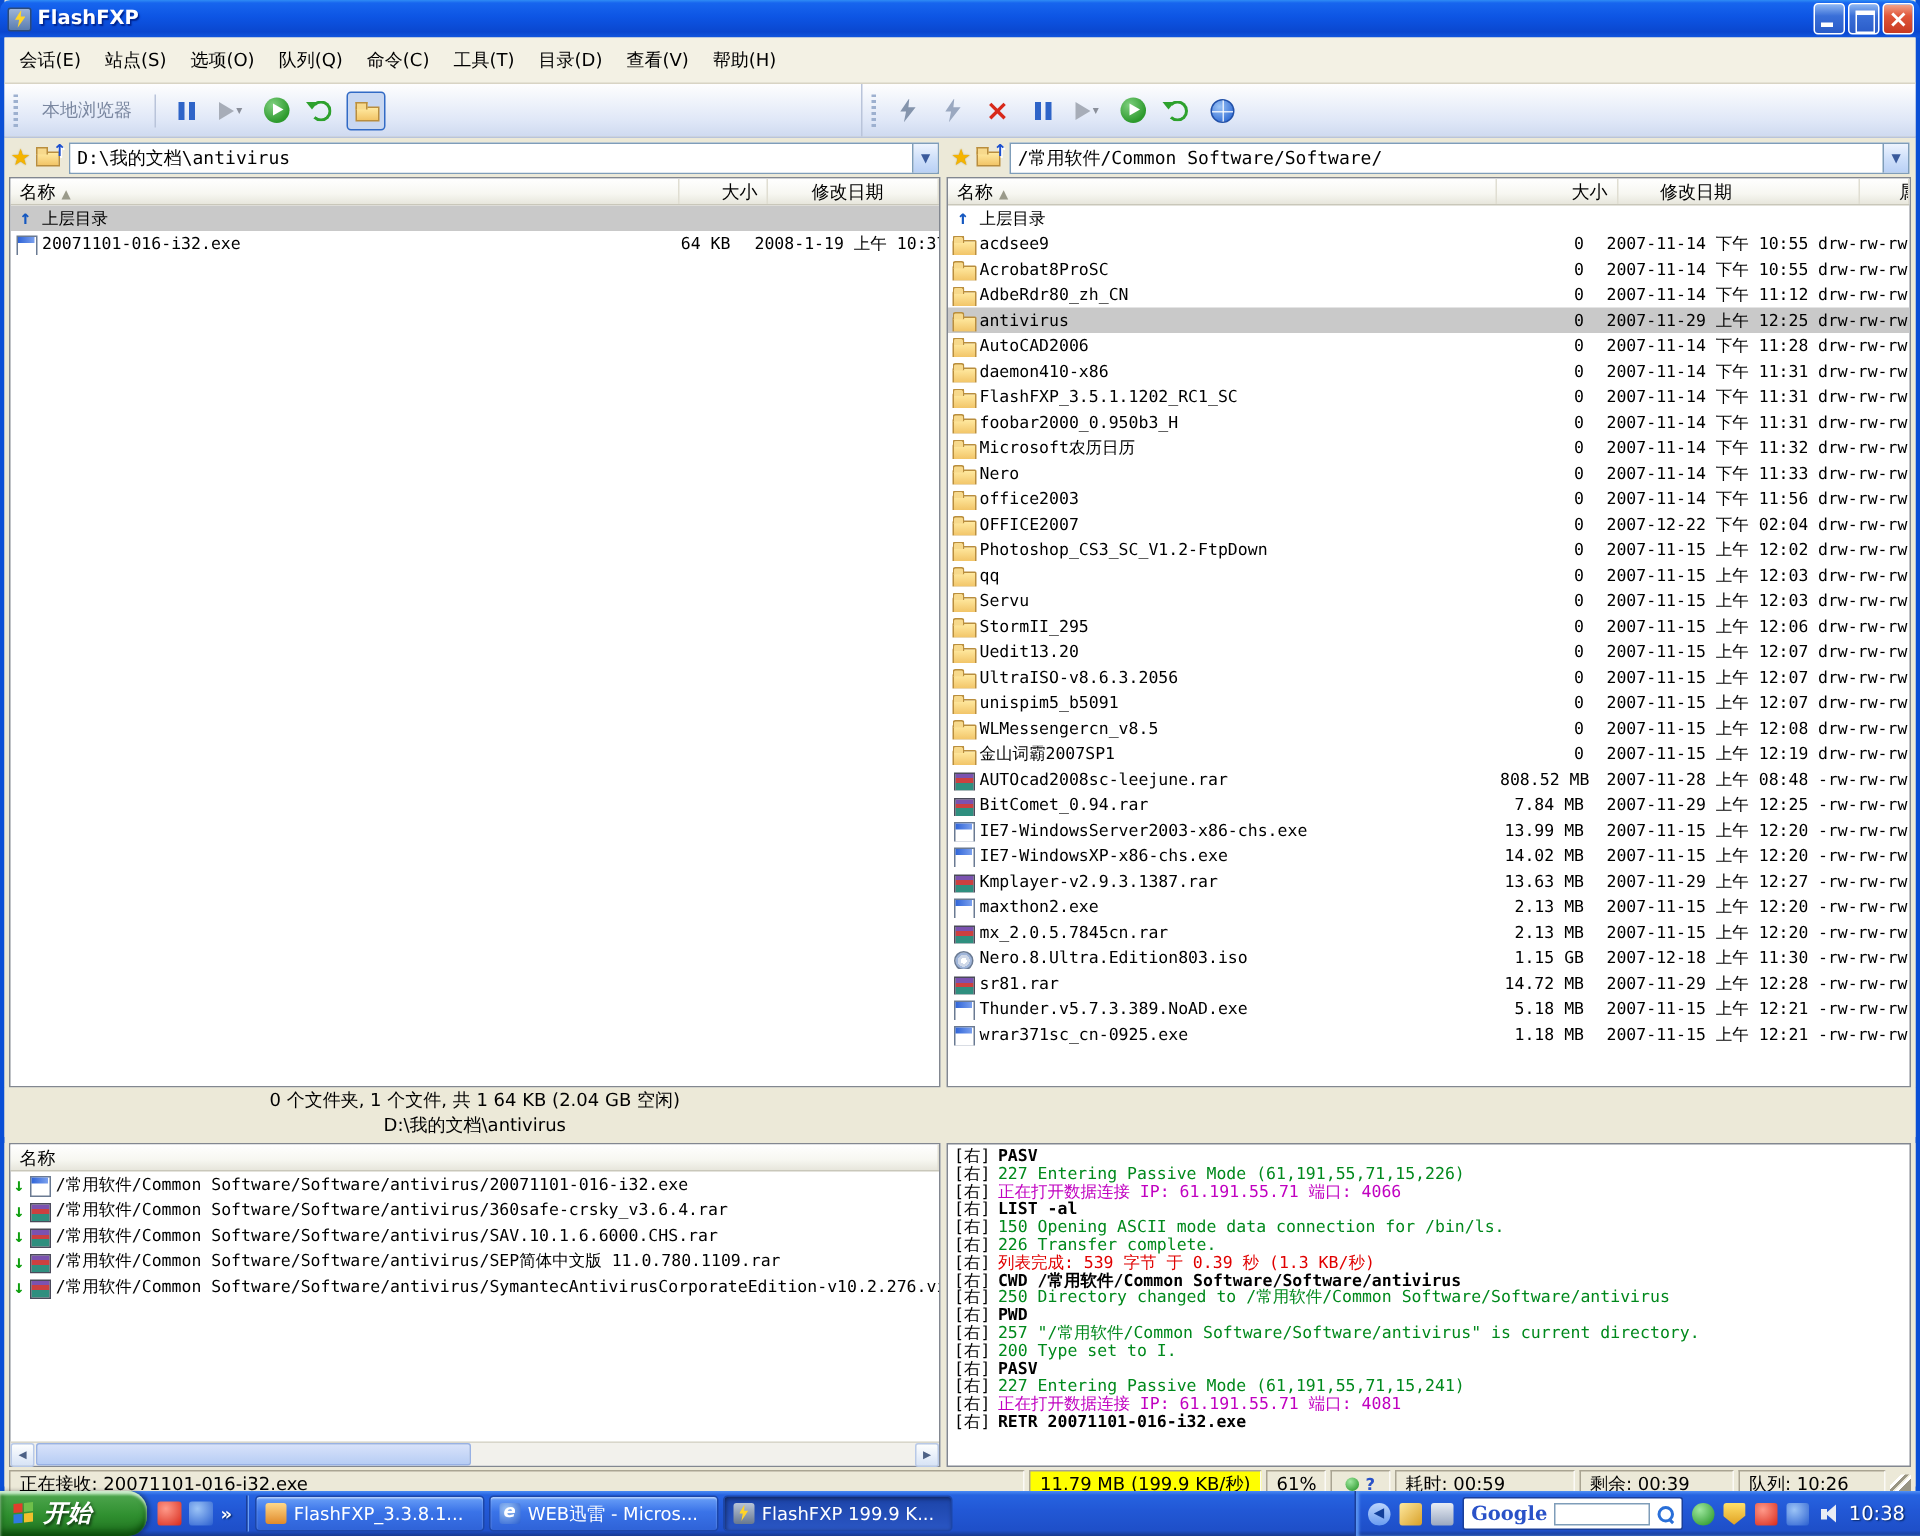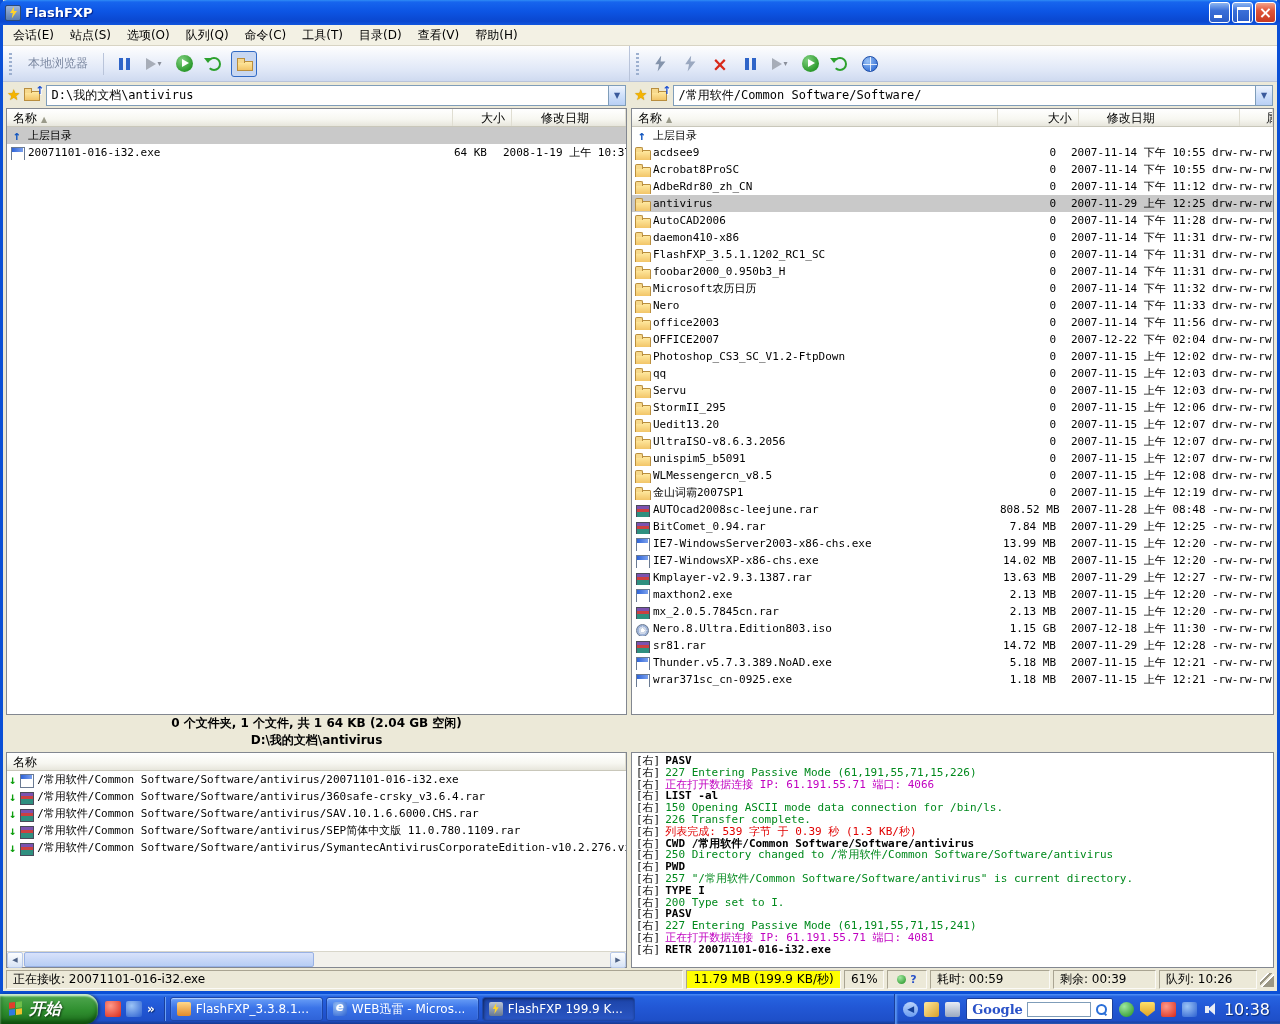--- a/index.html
+++ b/index.html
@@ -18,27 +18,27 @@
   .app-icon::before { content:""; position:absolute; left:4px; top:1px; width:7px; height:12px;
     background:#ffd428; clip-path:polygon(60% 0,0 55%,40% 55%,25% 100%,100% 38%,55% 38%); }
   .title-text { color:#fff; font-weight:bold; font-size:13px; text-shadow:1px 1px 1px #00238c; flex:1; }
   .winbtn { width:21px; height:21px; margin-left:2px; border-radius:3px; border:1px solid #fff;
     background:linear-gradient(180deg,#8db6f2 0%,#3a6fd8 40%,#2a5cc8 100%); position:relative; flex:none; }
   .winbtn.close { background:linear-gradient(180deg,#f2a48c 0%,#e0563a 40%,#c83a22 100%); }
   .winbtn.min::before { content:""; position:absolute; left:4px; bottom:4px; width:8px; height:3px; background:#fff; }
   .winbtn.max::before { content:""; position:absolute; left:4px; top:4px; width:11px; height:11px; border:1px solid #fff; border-top:3px solid #fff; }
   .winbtn.close::before { content:"×"; position:absolute; left:0; top:0; width:100%; text-align:center; color:#fff; font-size:16px; line-height:19px; font-weight:bold; }
 
-  .menubar { height:21px; flex:none; display:flex; align-items:center; background:#f3f1e4; border-bottom:1px solid #d8d4c4; padding-left:2px; }
+  .menubar { height:31px; flex:none; display:flex; align-items:center; background:#f3f1e4; border-bottom:1px solid #d8d4c4; padding-left:2px; }
   .menu-item { padding:2px 8px; color:#000; }
 
   
   .toolbars { height:36px; flex:none; display:flex; background:linear-gradient(180deg,#fefefe,#dfe7f7 70%,#cfdaf0); border-bottom:1px solid #b9c4da; }
   .toolbar { display:flex; align-items:center; gap:4px; padding:0 6px; }
-  .toolbar.lhalf { width:627px; flex:none; border-right:1px solid #b9c4da; }
+  .toolbar.lhalf { width:572px; flex:none; border-right:1px solid #b9c4da; }
   .toolbar.rhalf { flex:1; }
   .grip { width:3px; height:22px; background:repeating-linear-gradient(180deg,#9db0cf 0 2px,transparent 2px 4px); margin-right:4px; flex:none; }
   .tb-label { color:#7a87a0; padding:0 8px; }
   .tb-sep { width:1px; height:22px; background:#b9c4da; margin:0 3px; }
   .tbtn { width:26px; height:26px; display:flex; align-items:center; justify-content:center; border-radius:3px; position:relative; }
   .tbtn.pressed { border:1px solid #316ac5; background:#c8d7f1; }
   .ic-pause { width:11px; height:12px; display:flex; justify-content:space-between; }
   .ic-pause i { width:4px; height:12px; background:#2e64c8; }
   .ic-play { width:0; height:0; border-left:10px solid #a7adb8; border-top:6px solid transparent; border-bottom:6px solid transparent; }
   .drop-caret { font-size:8px; color:#8a8f9a; margin-left:1px; }
@@ -97,21 +97,21 @@
   .ficon.folder::after { content:""; position:absolute; left:0; top:1px; width:6px; height:4px; background:#f7d98c; border:1px solid #b98e3e; border-bottom:0; border-radius:2px 2px 0 0; }
   .ficon.updir::before { content:"↑"; position:absolute; left:3px; top:0; color:#1558c0; font-weight:bold; font-size:13px; line-height:14px; }
   .ficon.exe::before { content:""; position:absolute; left:1px; top:1px; width:12px; height:12px; background:#fff; border:1px solid #6a7a92; }
   .ficon.exe::after { content:""; position:absolute; left:2px; top:2px; width:11px; height:4px; background:linear-gradient(90deg,#2f64d8,#7aa0ee); }
   .ficon.rar::before { content:""; position:absolute; left:1px; top:2px; width:12px; height:11px; border:1px solid #4a4a5a; background:linear-gradient(180deg,#7b52b0 0 3px,#cc4040 3px 6px,#2f8f7f 6px 11px); }
   .ficon.iso::before { content:""; position:absolute; left:1px; top:2px; width:11px; height:11px; border-radius:50%; border:1px solid #6a7a92; background:radial-gradient(circle,#fff 0 2px,#cfd8e8 2px 4px,#9fb4d8 4px); }
 
   
   .statusrow { height:33px; flex:none; display:flex; padding:0 3px; gap:4px; background:#ece9d8; }
   .statcol { display:flex; flex-direction:column; }
-  .statcol.lhalf { width:621px; flex:none;font-weight:bold; }
+  .statcol.lhalf { width:621px; flex:none; }
   .statcol.rhalf { flex:1; }
   .statline { height:17px; text-align:center; font-size:12px; line-height:17px; white-space:nowrap; overflow:hidden; }
   .statline.yellow { background:#ffff00; height:15px; line-height:15px; margin-top:1px; }
 
   
   .bottompanes { height:216px; flex:none; display:flex; padding:0 3px; gap:4px; background:#ece9d8; margin-top:4px; }
   .queuepane { width:621px; flex:none; background:#fff; border:1px solid #828790; display:flex; flex-direction:column; }
   .queue-list { flex:1; overflow:hidden; }
   .q-row { height:17px; display:flex; align-items:center; gap:3px; padding-left:2px; font:11px "DejaVu Sans Mono","Liberation Mono",monospace; white-space:nowrap; overflow:hidden; }
   .q-arrow::before { content:"↓"; color:#0f9f0f; font-weight:900; font-size:12px; }
@@ -178,21 +178,21 @@
   .gmag { width:12px; height:12px; position:relative; }
   .gmag::before { content:""; position:absolute; left:1px; top:1px; width:7px; height:7px; border:2px solid #2a6fd8; border-radius:50%; }
   .gmag::after { content:""; position:absolute; right:0; bottom:0; width:4px; height:2px; background:#2a6fd8; transform:rotate(45deg); }
   .tray-ico.green { border-radius:50%; background:radial-gradient(circle at 35% 30%,#9fe89f,#1f8f1f); }
   .tray-ico.shield { background:linear-gradient(180deg,#ffe06a,#e0a020); clip-path:polygon(0 0,100% 0,100% 60%,50% 100%,0 60%); }
   .tray-ico.red { background:radial-gradient(circle at 35% 30%,#ff9a8a,#d8291a); }
   .tray-ico.blue { background:radial-gradient(circle at 35% 30%,#9cc4f6,#2a5fd0); }
   .tray-ico.speaker { background:transparent; position:relative; }
   .tray-ico.speaker::before { content:""; position:absolute; left:2px; top:4px; width:4px; height:7px; background:#e8ecf4; }
   .tray-ico.speaker::after { content:""; position:absolute; left:5px; top:1px; border-right:7px solid #e8ecf4; border-top:6px solid transparent; border-bottom:6px solid transparent; }
-  .clock { color:#fff; font-size:16px; text-shadow:1px 1px 1px #0a2a6a;text-align:right; }
+  .clock { color:#fff; font-size:13px; text-shadow:1px 1px 1px #0a2a6a;text-align:right; }
 </style>
 </head>
 <body>
 
 <div class="app">
   <div class="window">
 
     <div class="titlebar">
       <span class="app-icon"></span>
       <span class="title-text">FlashFXP</span>
@@ -751,23 +751,20 @@
           </div>
 
           <div class="log-line">
             <span class="lp">[右]</span><span class="lt command">PWD</span>
           </div>
 
           <div class="log-line">
             <span class="lp">[右]</span><span class="lt response">257 "/常用软件/Common Software/Software/antivirus" is current directory.</span>
           </div>
 
-          <div class="log-line">
-            <span class="lp">[右]</span><span class="lt command">TYPE I</span>
-          </div>
 
           <div class="log-line">
             <span class="lp">[右]</span><span class="lt response">200 Type set to I.</span>
           </div>
 
           <div class="log-line">
             <span class="lp">[右]</span><span class="lt command">PASV</span>
           </div>
 
           <div class="log-line">

